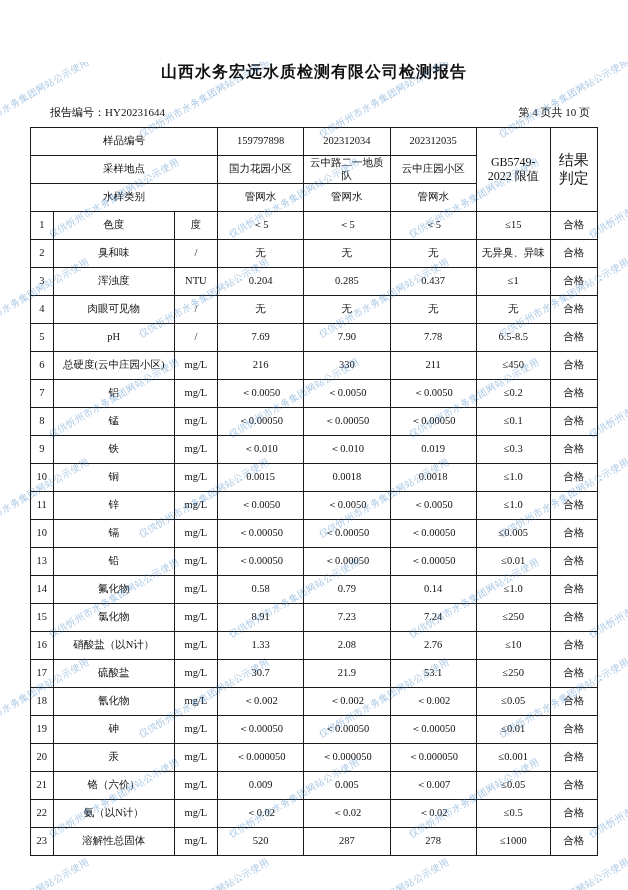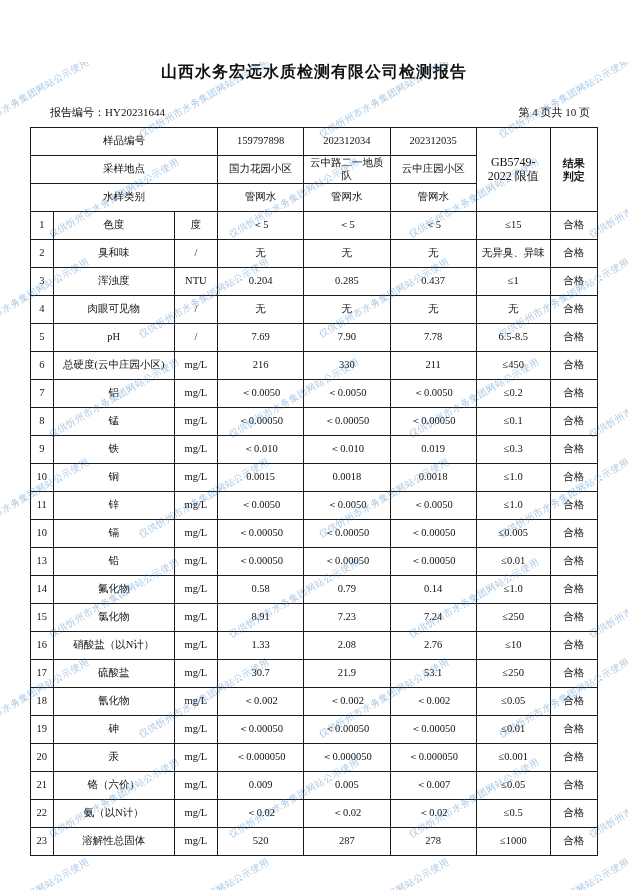--- a/index.html
+++ b/index.html
@@ -76,23 +76,22 @@
   }
   .hdr-label {
     text-align: center;
     font-size: 10.5px;
   }
   .limit-head {
     font-size: 12px;
     line-height: 1.5;
   }
   .judge-head {
-    font-size: 11px;
+    font-size: 15px;
     line-height: 1.5;
-    font-weight: bold;
   }
   
   .wm-layer {
     position: absolute;
     inset: 0;
     pointer-events: none;
     overflow: hidden;
     z-index: 5;
   }
   .wm {

